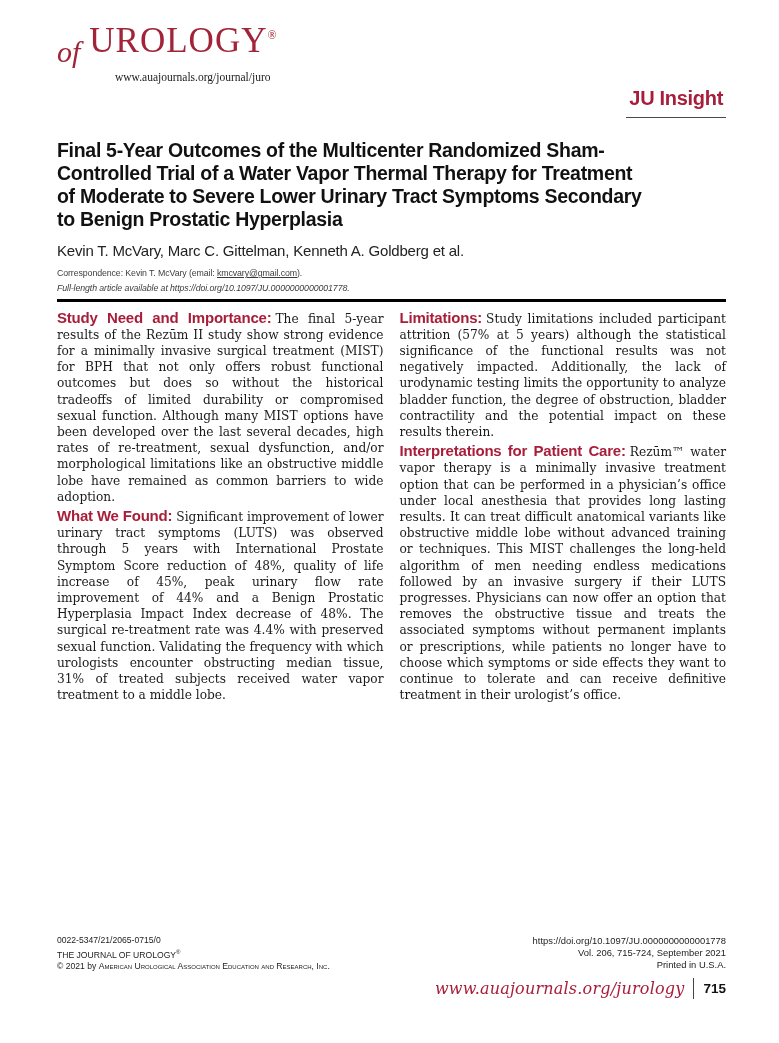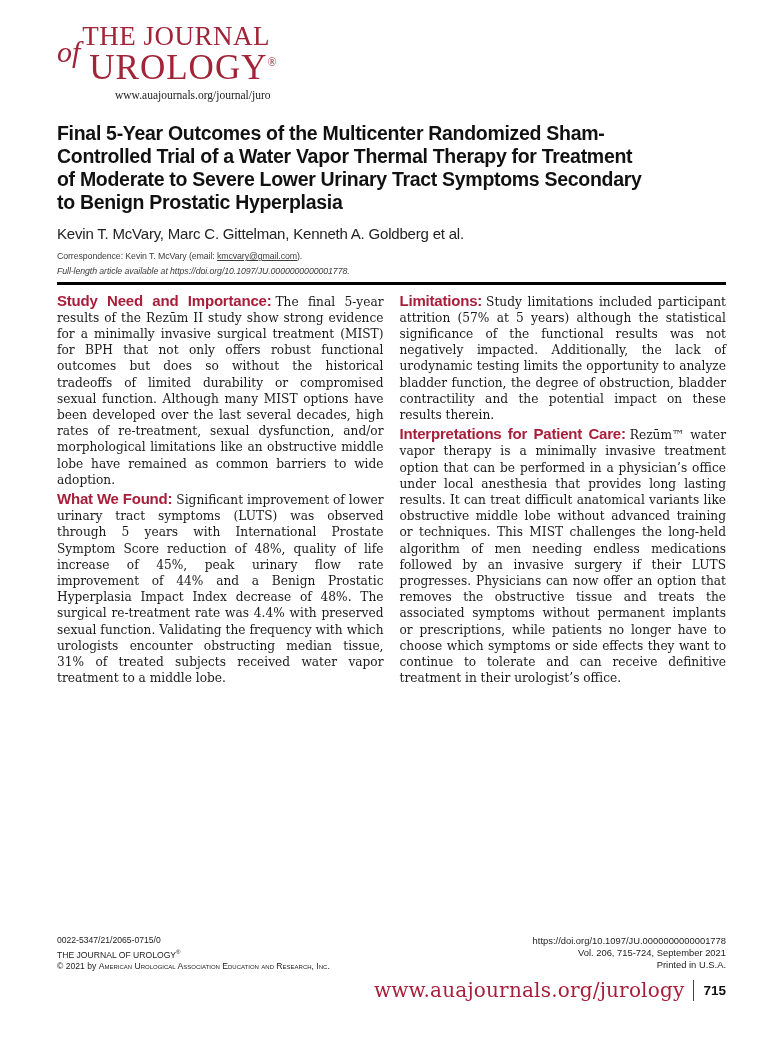--- a/index.html
+++ b/index.html
@@ -115,21 +115,22 @@
   .meta-right { font-size: 9.4px; line-height: 12.2px; color: #222222; text-align: right; }
 
   .siteline {
     position: absolute;
     right: 53px; top: 969px;
     display: flex;
     align-items: center;
   }
   .siteurl {
     font-family: "DejaVu Serif", serif;
-    font-size: 20px;
+    font-style: italic;
+    font-size: 16px;
     color: #A81E3A;
     text-decoration: none;
     letter-spacing: 0.2px;
     cursor: pointer;
   }
   .vbar { width: 1px; height: 21px; background: #444444; margin: 0 9px; }
   .pagenum { font-size: 13.5px; font-weight: bold; color: #111111; }
 
   .bottom-copyright {
     position: absolute;
@@ -144,25 +145,27 @@
 <body>
 
 <div class="page">
   <div class="content">
 
     <header>
       <div class="logo">
         <div class="logo-row">
           <span class="logo-of">of</span>
           <div class="logo-lines">
-            <div class="logo-line1">THE JOURNAL</div>
             <div class="logo-line2"><span>UROLOGY</span><sup>®</sup></div>
           </div>
         </div>
         <div class="logo-url">www.auajournals.org/journal/juro</div>
+      </div>
+      <div class="badge-wrap">
+        <div class="badge">JU Insight</div>
       </div>
     </header>
 
     <h1 class="title">Final 5-Year Outcomes of the Multicenter Randomized Sham-Controlled Trial of a Water Vapor Thermal Therapy for Treatment of Moderate to Severe Lower Urinary Tract Symptoms Secondary to Benign Prostatic Hyperplasia</h1>
     <div class="authors">Kevin T. McVary, Marc C. Gittelman, Kenneth A. Goldberg et al.</div>
     <div class="correspondence"><span>Correspondence: Kevin T. McVary (email: </span><a class="email">kmcvary@gmail.com</a><span>).</span></div>
     <div class="fulllength">Full-length article available at https://doi.org/10.1097/JU.0000000000001778.</div>
     <div class="rule"></div>
 
     <div class="columns">

